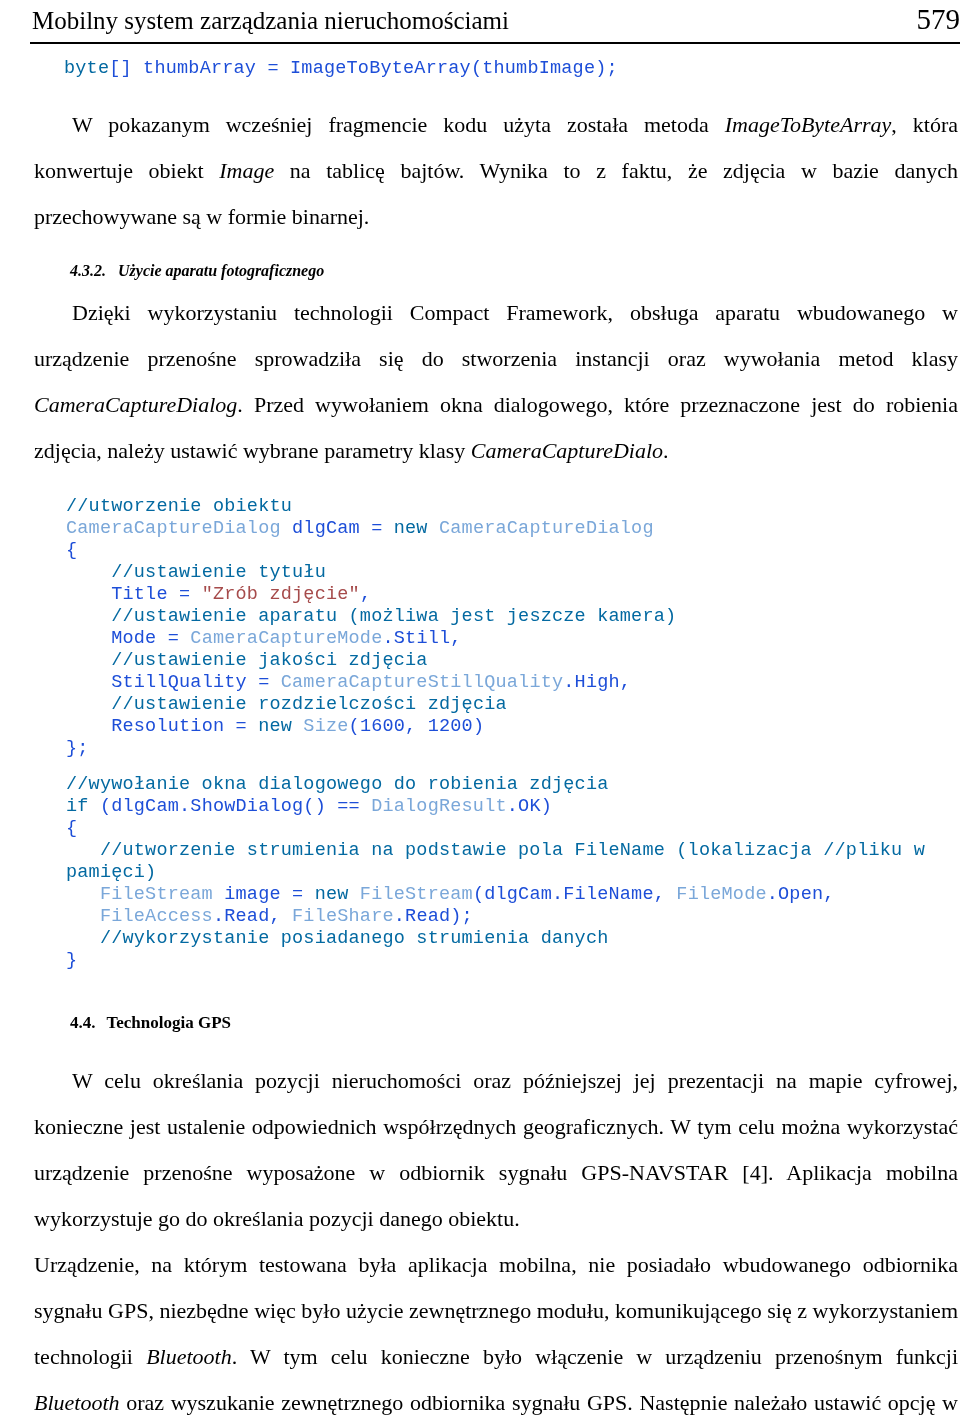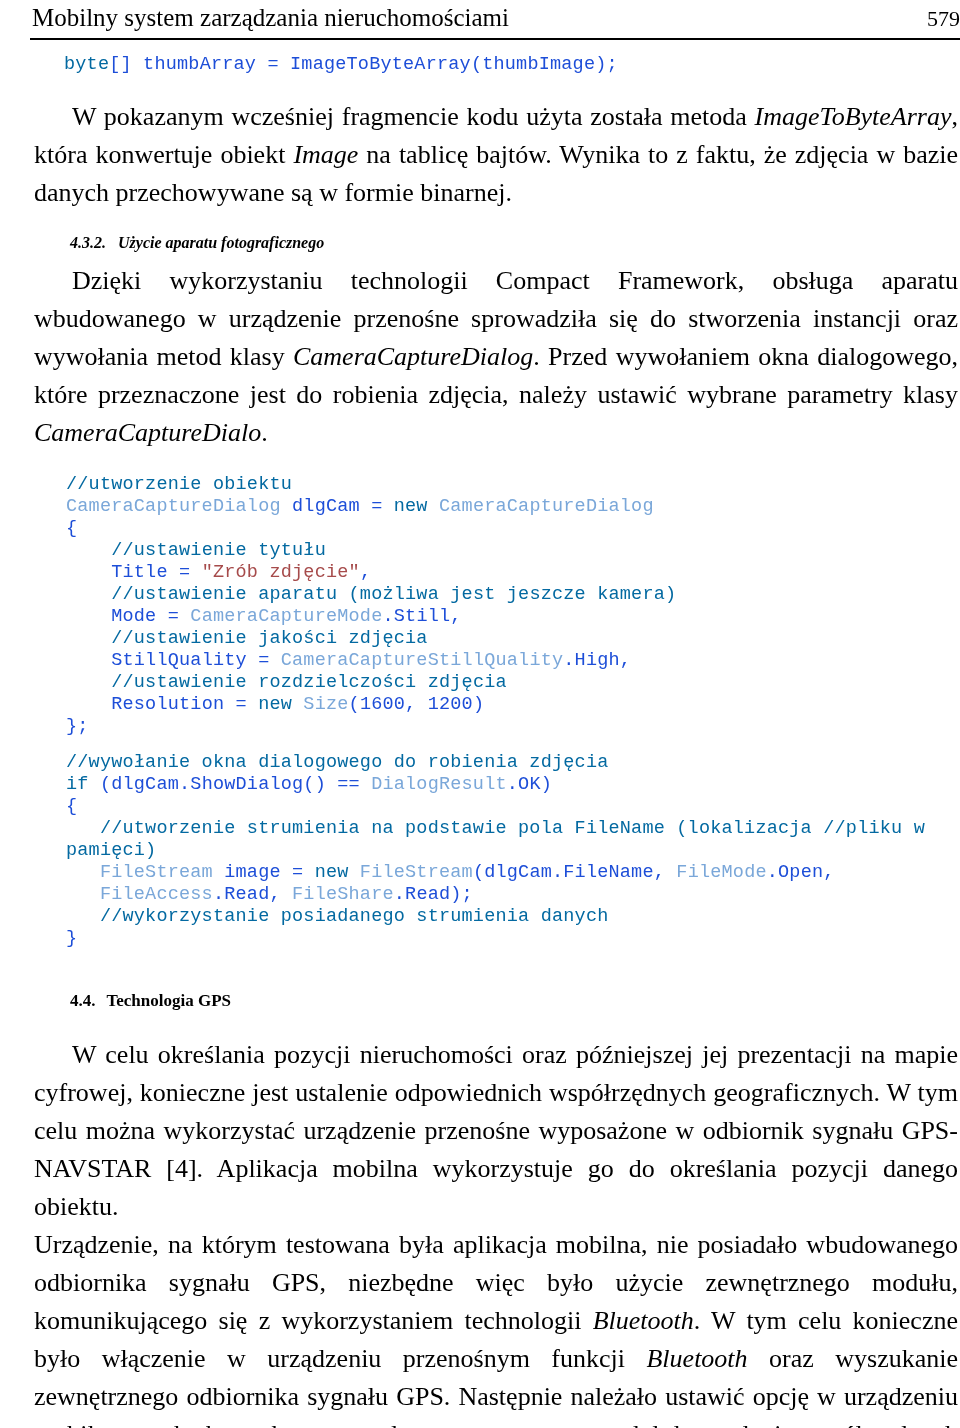--- a/index.html
+++ b/index.html
@@ -26,32 +26,32 @@
   
   .header {
     display: flex;
     align-items: baseline;
     justify-content: space-between;
     font-size: 25px;
     line-height: 1.1;
     padding: 4px 4px 6px 4px;
   }
   .header-title { white-space: nowrap; }
-  .header-page { font-size: 22px; }
+  .header-page { font-size: 29px; }
   .header-rule {
     border: 0;
     border-top: 2px solid #000;
     margin: 0 2px 14px 2px;
     height: 0;
   }
 
   
   .para {
-    font-size: 26px;
-    line-height: 38px;
+    font-size: 22px;
+    line-height: 46px;
     text-align: justify;
     margin: 0 6px 0 6px;
     hyphens: manual;
   }
   .para.indent { text-indent: 38px; }
   .para + .para { margin-top: 0; }
   .it { font-style: italic; }
 
   .block-gap-sm { height: 14px; }
   .block-gap-md { height: 22px; }

